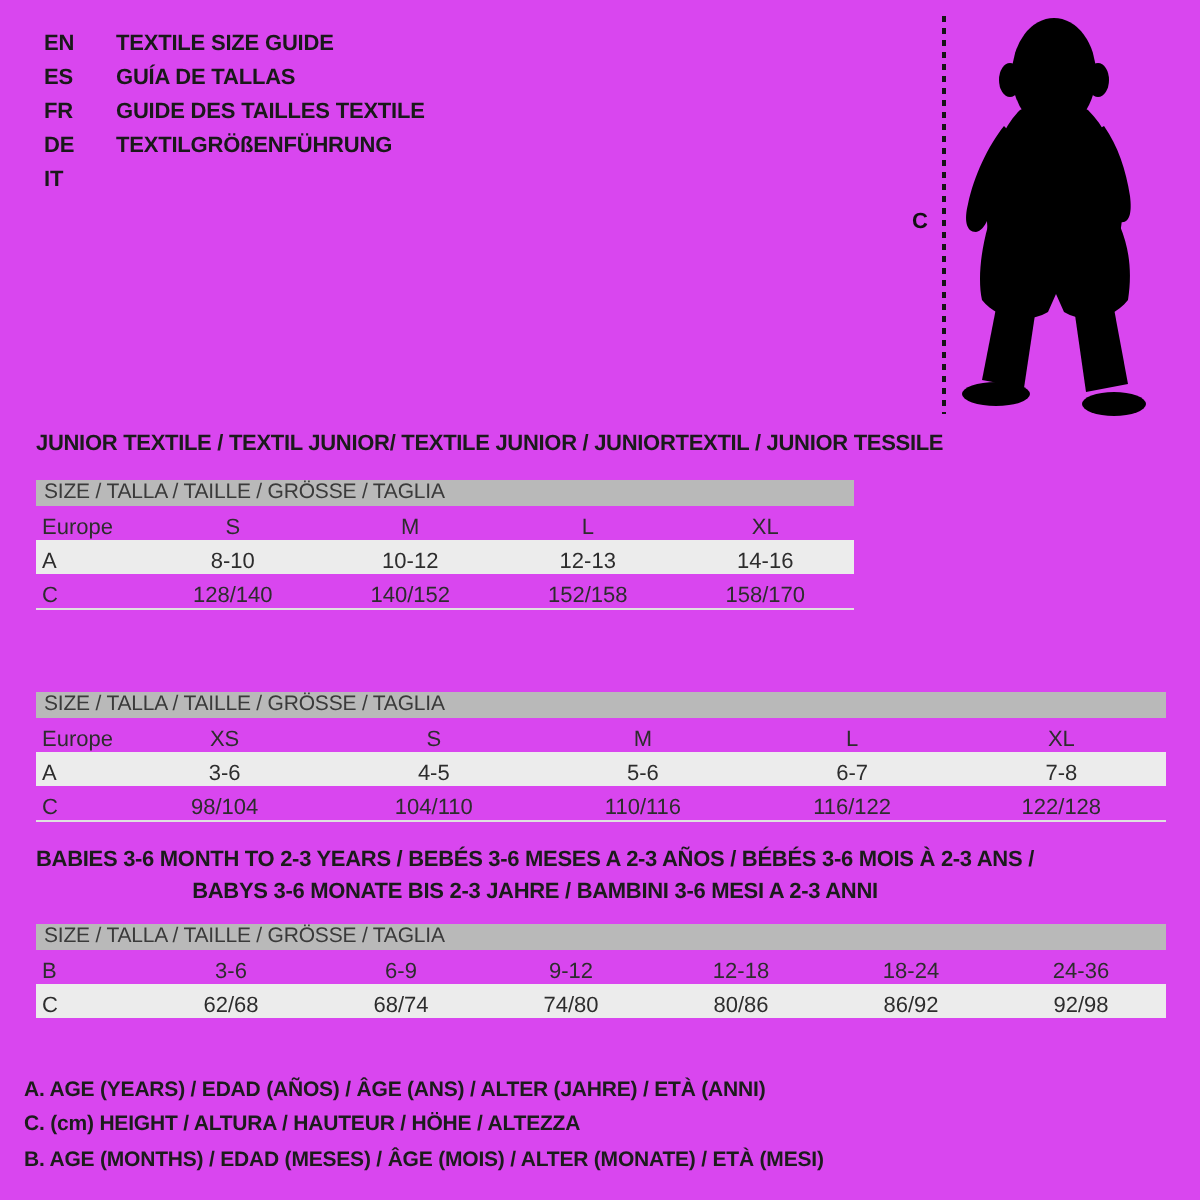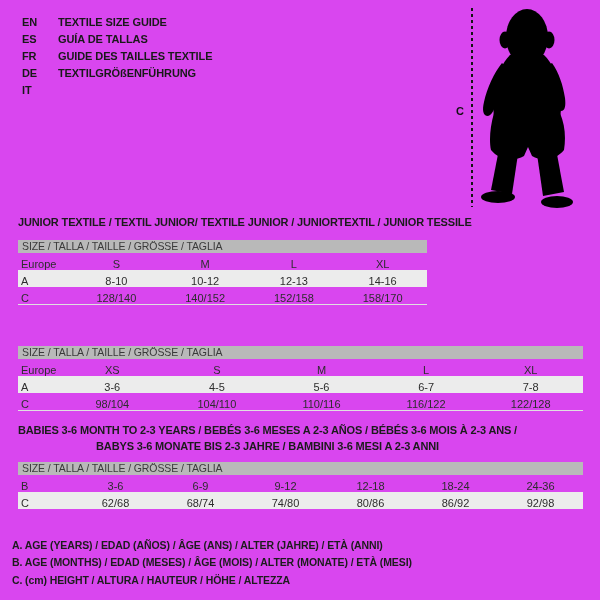--- a/index.html
+++ b/index.html
@@ -167,17 +167,17 @@
       <span class="cell">68/74</span>
       <span class="cell">74/80</span>
       <span class="cell">80/86</span>
       <span class="cell">86/92</span>
       <span class="cell">92/98</span>
     </div>
   </div>
 
   <div class="footnotes">
     <div class="footnote">A. AGE (YEARS) / EDAD (AÑOS) / ÂGE (ANS) / ALTER (JAHRE) / ETÀ (ANNI)</div>
+    <div class="footnote">C. (cm) HEIGHT / ALTURA / HAUTEUR / HÖHE / ALTEZZA</div>
     <div class="footnote">B. AGE (MONTHS) / EDAD (MESES) / ÂGE (MOIS) / ALTER (MONATE) / ETÀ (MESI)</div>
-    <div class="footnote">C. (cm) HEIGHT / ALTURA / HAUTEUR / HÖHE / ALTEZZA</div>
   </div>
 
 </div>
 
 </body></html>

